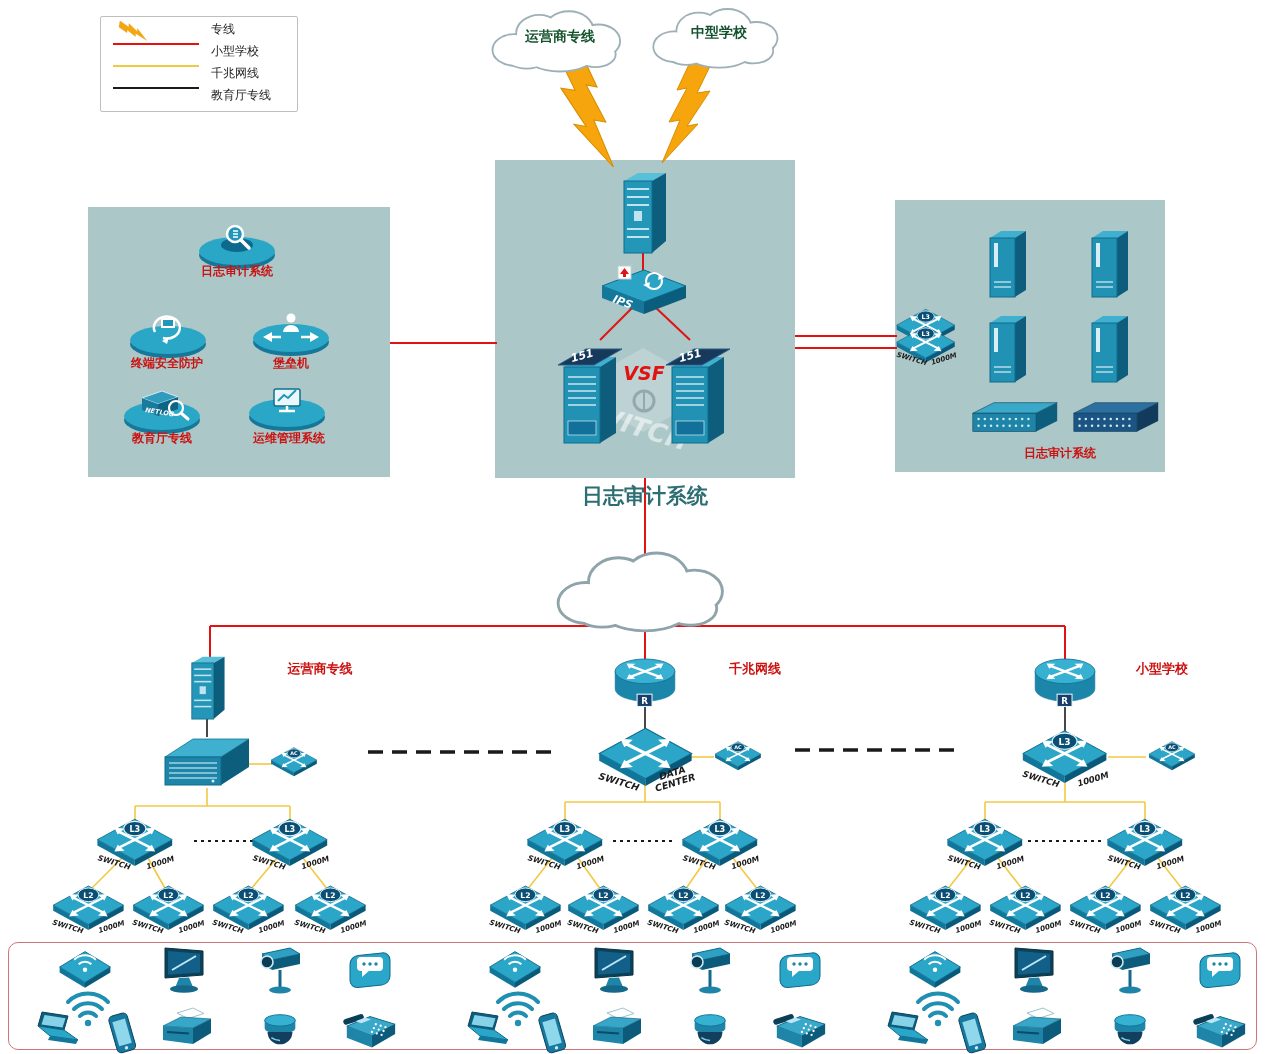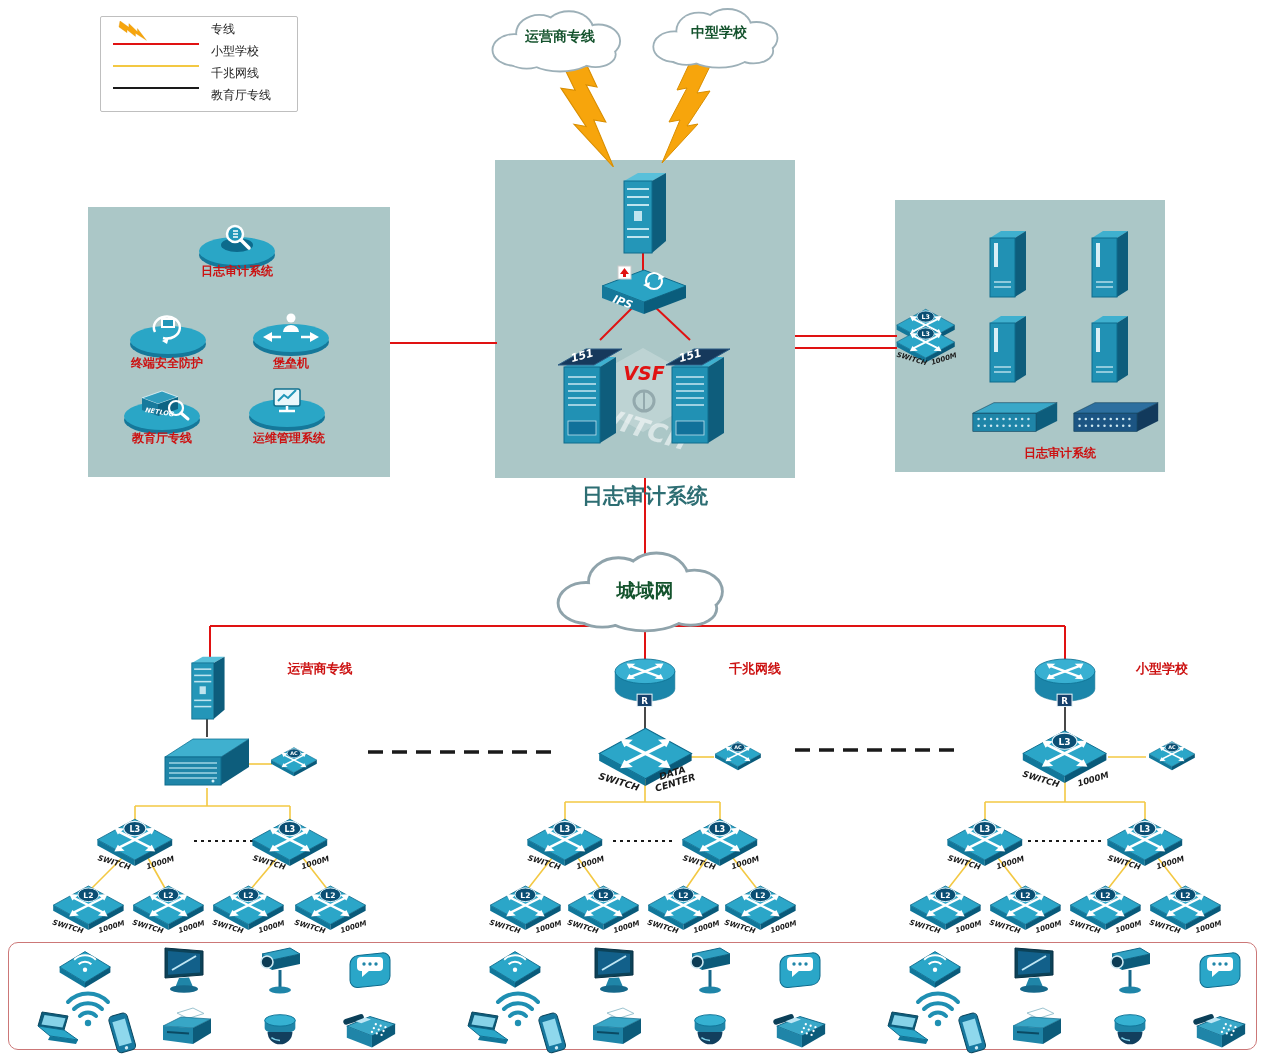--- a/index.html
+++ b/index.html
@@ -194,21 +194,20 @@
       <g fill="#fff">
         <ellipse cx="38" cy="62" rx="28" ry="20"></ellipse>
           <ellipse cx="72" cy="40" rx="30" ry="24"></ellipse>
         <ellipse cx="112" cy="36" rx="32" ry="25"></ellipse>
           <ellipse cx="152" cy="50" rx="28" ry="21"></ellipse>
         <ellipse cx="100" cy="66" rx="48" ry="24"></ellipse>
           <ellipse cx="55" cy="68" rx="30" ry="18"></ellipse>
         <ellipse cx="148" cy="68" rx="26" ry="16"></ellipse>
       </g>
     </svg>
-    <div class="cloud-label" style="top:34px;font-size:19px">城域网</div>
   </div>
 
   <div class="icon" style="left:568px;top:348px;width:150px;height:105px;z-index:1">
     <svg viewBox="0 0 150 105">
         <polygon points="75,0 150,42 75,84 0,42" fill="rgba(255,255,255,0.22)"></polygon>
       </svg>
     <span style="position:absolute;left:6px;top:62px;transform:rotate(17deg);font-size:26px;font-style:italic;font-weight:bold;color:rgba(255,255,255,0.55)">SWITCH</span>
   </div>
   <div style="position:absolute;left:618px;top:362px;z-index:3;width:52px;text-align:center">
     <div style="color:#e01212;font-weight:bold;font-style:italic;font-size:19px">VSF</div>

